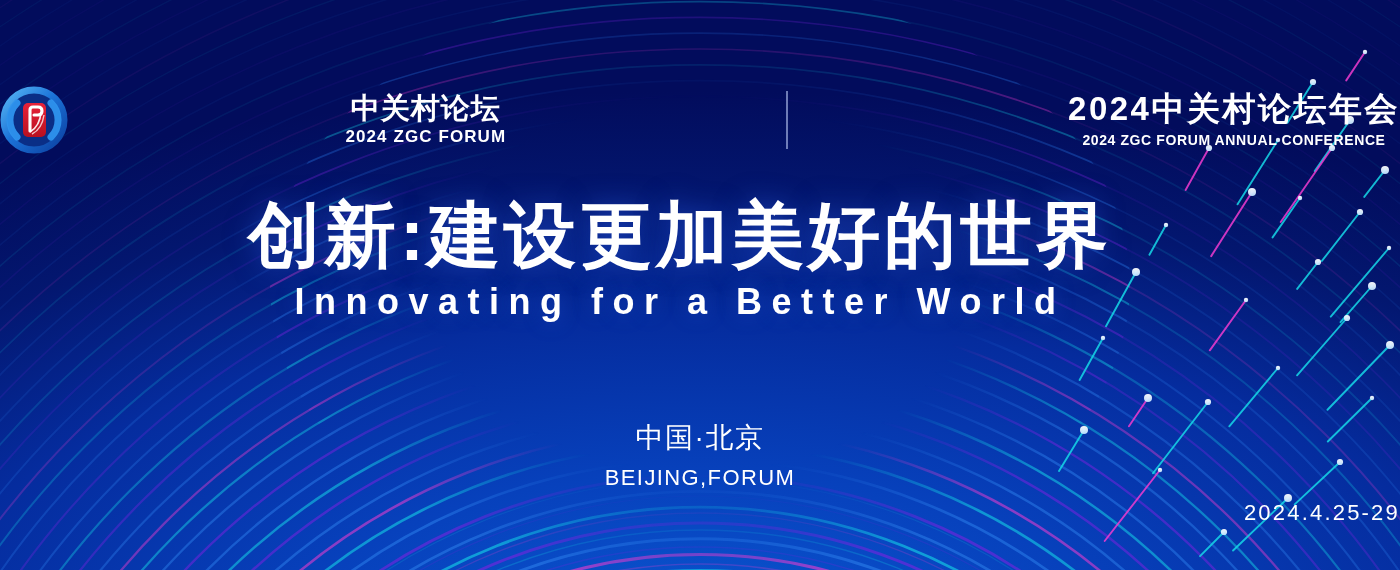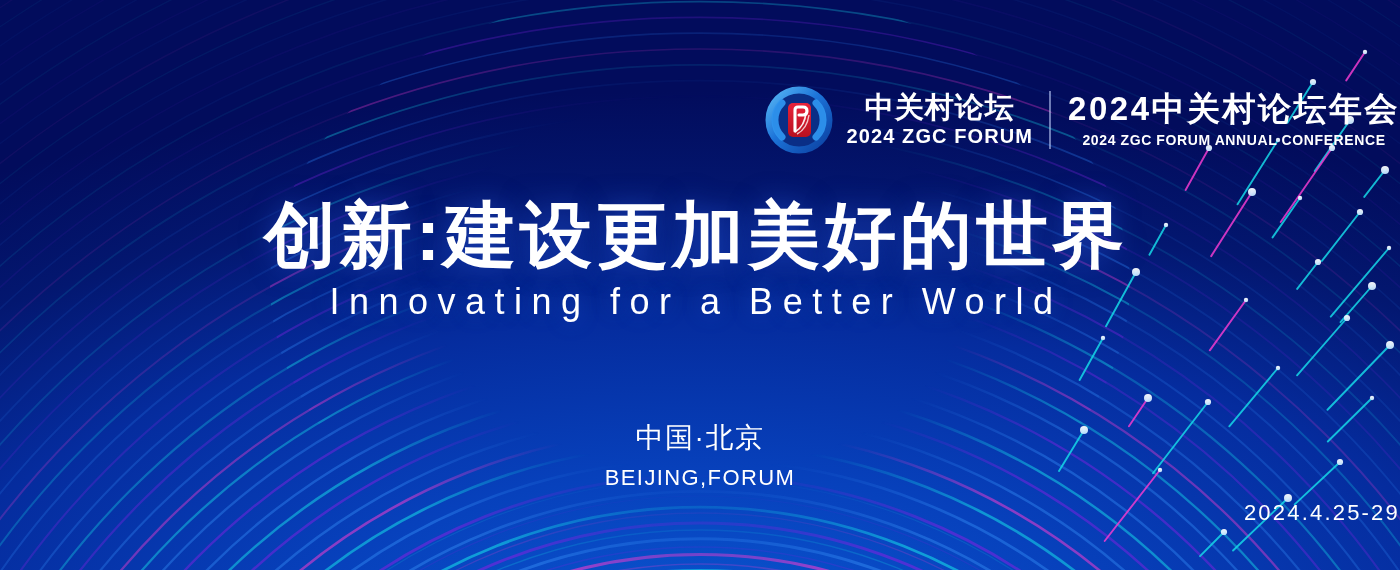--- a/index.html
+++ b/index.html
@@ -29,21 +29,21 @@
   }
 
   
   .header-lockup {
     position: absolute;
     top: 86px;
     left: 0;
     width: 1400px;
     display: flex;
     align-items: center;
-    justify-content: flex-end;
+    justify-content: space-between;
   }
   .logo-mark {
     width: 68px;
     height: 68px;
     flex: 0 0 auto;
     margin-right: 14px;
     position: relative;
   }
   .logo-left-text {
     display: flex;
@@ -55,21 +55,21 @@
   .logo-cn {
     color: #ffffff;
     font-size: 29px;
     font-weight: bold;
     letter-spacing: 1px;
     line-height: 1.05;
     white-space: nowrap;
   }
   .logo-en {
     color: #ffffff;
-    font-size: 20px;
+    font-size: 17px;
     font-weight: bold;
     letter-spacing: 1.1px;
     margin-top: 3px;
     white-space: nowrap;
   }
   .vdiv {
     width: 2px;
     height: 58px;
     background: rgba(200,215,255,0.55);
     margin-right: 17px;
@@ -98,35 +98,34 @@
     white-space: nowrap;
   }
 
   
   .hero {
     position: absolute;
     top: 196px;
     left: 0;
     width: 1360px;
     text-align: center;
-    margin-left: 16px;
   }
   .hero-cn {
     color: #ffffff;
     font-size: 72px;
     font-weight: bold;
     letter-spacing: 4px;
     line-height: 1.1;
     white-space: nowrap;
     text-shadow: 0 0 26px rgba(40,90,220,0.55);
   }
   .hero-en {
     color: #ffffff;
     font-size: 36px;
-    font-weight: normal;
+    font-weight: bold;
     letter-spacing: 9.5px;
     margin-top: 6px;
     white-space: nowrap;
     text-shadow: 0 0 20px rgba(40,90,220,0.45);
   }
 
   
   .venue {
     position: absolute;
     top: 418px;

